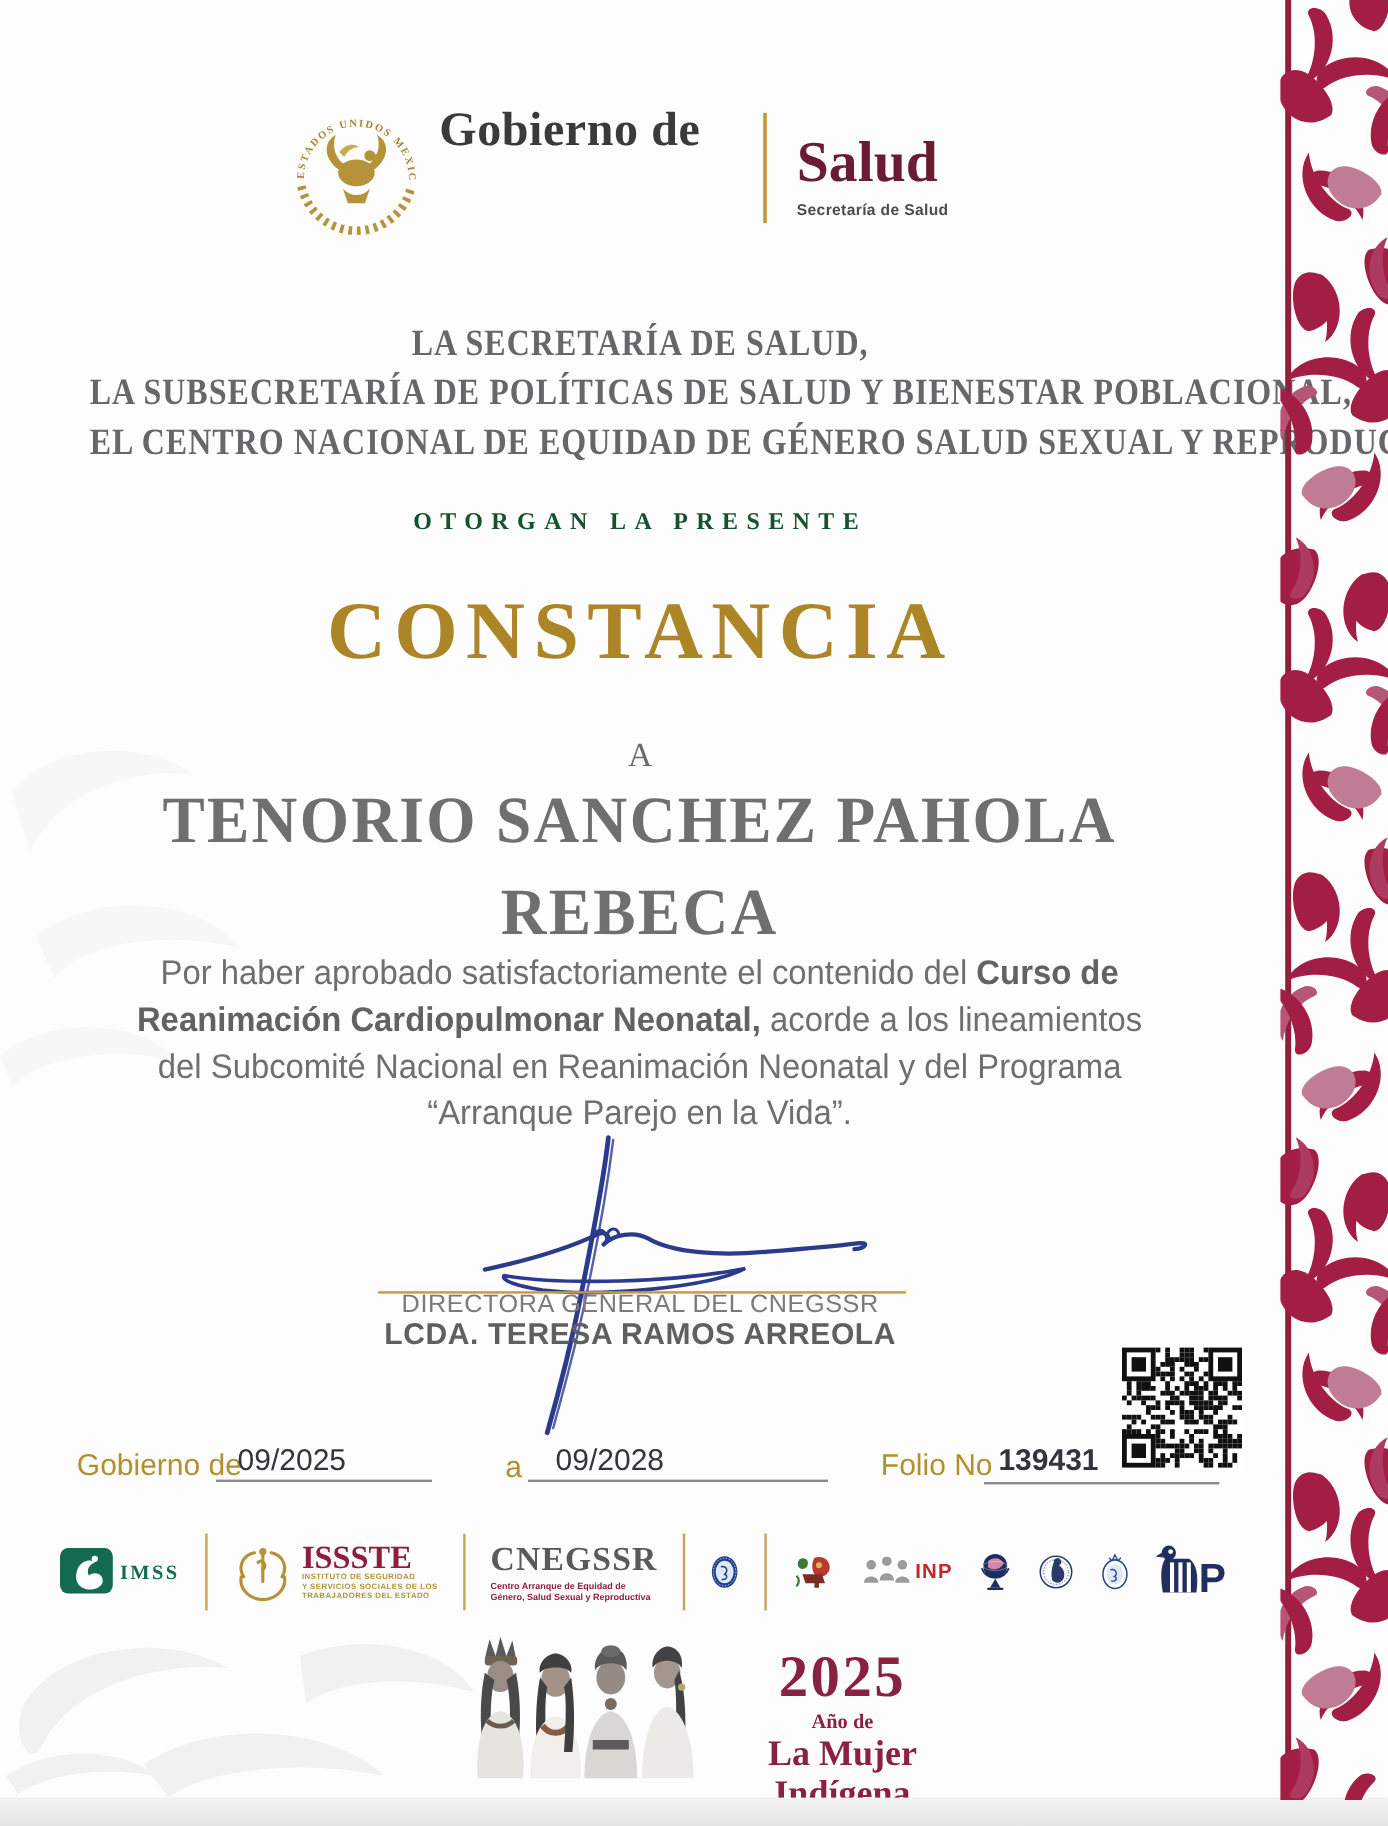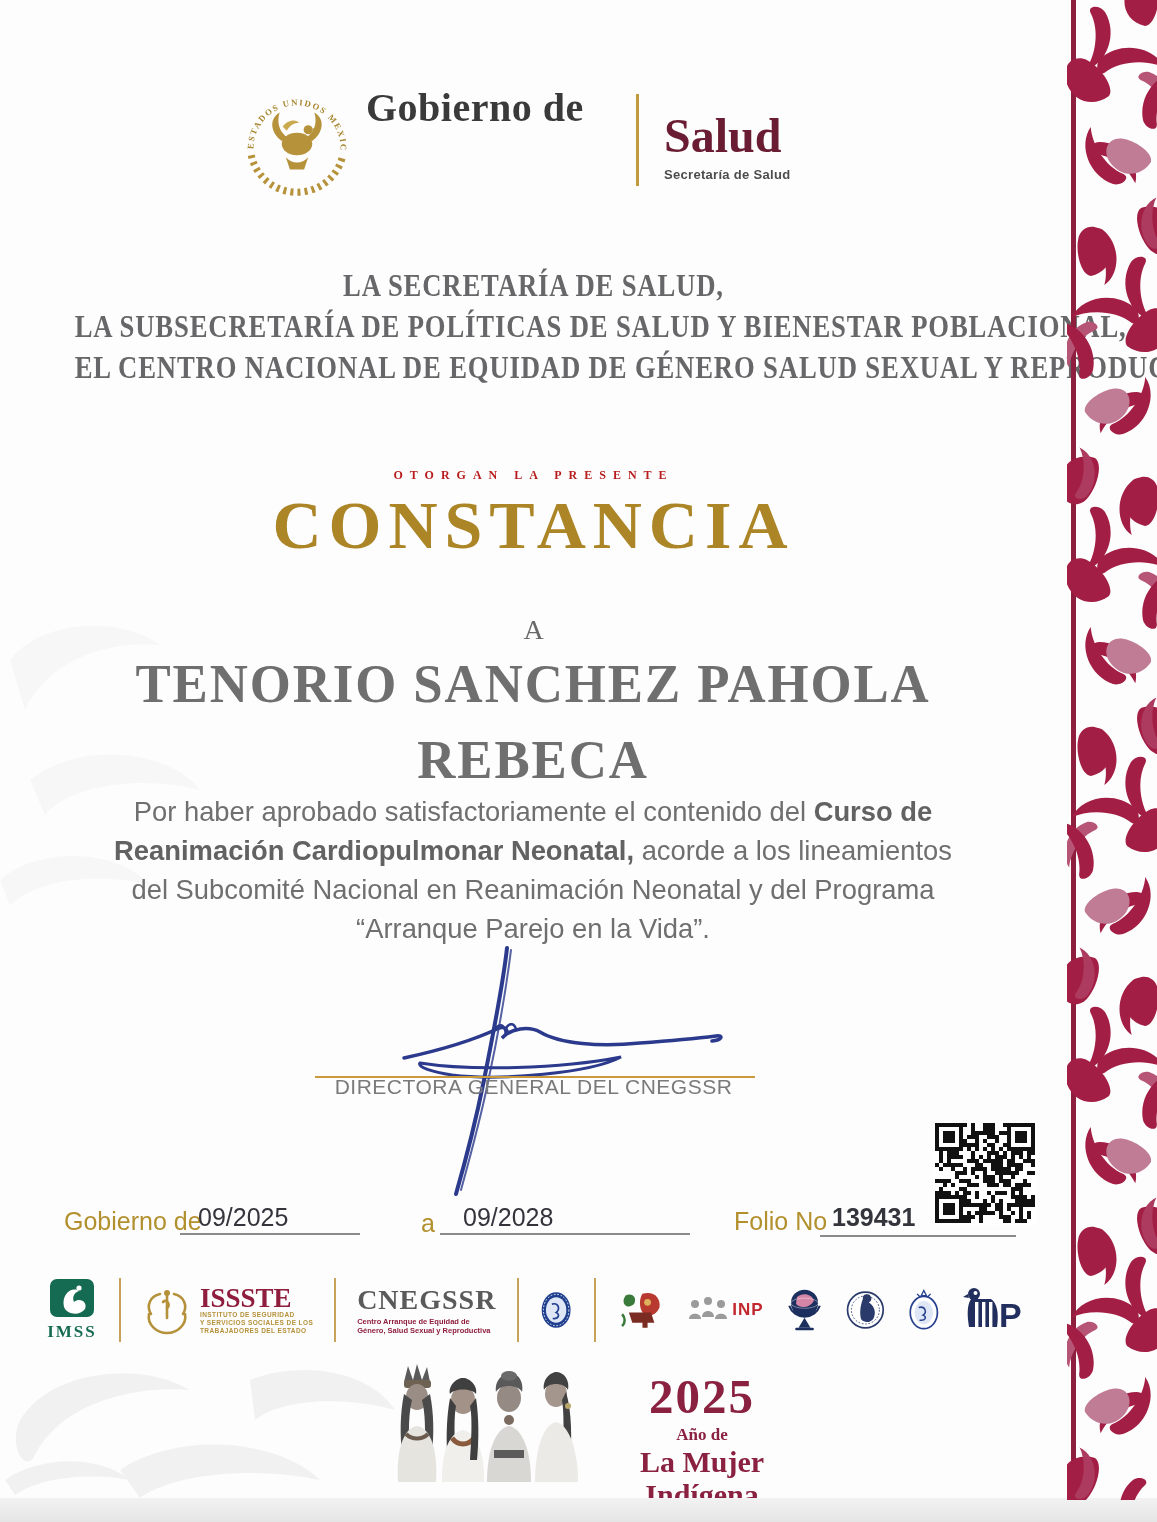--- a/index.html
+++ b/index.html
@@ -22,21 +22,21 @@
   .brand-divider{left:636px; top:94px; width:3px; height:92px; background:#bf9a3f;}
   .brand-salud{left:664px; top:112px; line-height:1;}
   .brand-salud .l1{font-size:48px; font-weight:700; color:#691c32;}
   .brand-salud .l2{font-size:13px; font-weight:700; color:#4c4c4c; margin-top:8px; letter-spacing:.3px;}
 
   
   .issuer{color:#67676a; font-weight:600; letter-spacing:1px; white-space:nowrap;}
   .issuer1{top:268px; font-size:31px;}
   .issuer2{top:309px; font-size:31px;}
   .issuer3{top:350px; font-size:31px;}
-  .grant-line{top:424px; font-size:12px; letter-spacing:7px; color:#b91c1c; font-weight:600;margin-top:44px;}
+  .grant-line{top:424px; font-size:20px; letter-spacing:7px; color:#14532d; font-weight:600;}
 
   .cert-title{top:486px; font-size:68px; font-weight:800; letter-spacing:7px; color:#ab8526;}
   .to-label{top:614px; font-size:28px; color:#6a6a6a;}
   .recipient{top:646px; left:43px; width:980px; font-size:55px; line-height:76px;
              font-weight:600; color:#6f6f6f; letter-spacing:2px; text-align:center;}
   .body-par{top:792px; left:93px; width:880px; font-size:28.5px; line-height:39px;
             color:#6f6f6f; text-align:center;}
   .body-par strong{color:#626262;}
 
   
@@ -145,20 +145,21 @@
   <svg class="abs" style="left:380px;top:935px" width="360" height="270" viewBox="380 935 360 270">
     <g fill="none" stroke="#2b3a8c" stroke-linecap="round">
       <path d="M507,948 C503,985 492,1040 484,1080 C478,1110 468,1152 456,1194" stroke-width="4"></path>
       <path d="M511,950 C506,990 496,1045 488,1082 C482,1112 472,1150 461,1190" stroke-width="2" opacity=".8"></path>
       <path d="M404,1058 C450,1048 478,1038 497,1029 C506,1025 511,1031 502,1038 C511,1028 529,1026 540,1032 C560,1044 600,1047 640,1043 C668,1041 700,1038 716,1036 C724,1035 722,1040 712,1041" stroke-width="3.5"></path>
       <path d="M420,1063 C470,1071 560,1069 621,1057 C591,1073 500,1081 452,1075 C432,1072 417,1067 420,1063" stroke-width="3"></path>
       <path d="M492,1032 C497,1024 503,1023 505,1030 C508,1023 514,1022 516,1029" stroke-width="2.5"></path>
     </g>
   </svg>
   <div class="abs sig-line"></div>
+  <div class="abs center sans signer-name">LCDA. TERESA RAMOS ARREOLA</div>
   <div class="abs center sans signer-role">DIRECTORA GENERAL DEL CNEGSSR</div>
 
   <div class="abs qr-box">
     <svg width="104" height="104" viewBox="0 0 104 104">
         <g id="qrm" transform="translate(2,2)">
           <rect x="28" y="0" width="4" height="4" fill="#111"></rect>
           <rect x="36" y="0" width="4" height="4" fill="#111"></rect>
           <rect x="48" y="0" width="4" height="4" fill="#111"></rect>
           <rect x="52" y="0" width="4" height="4" fill="#111"></rect>
           <rect x="56" y="0" width="4" height="4" fill="#111"></rect>
@@ -425,21 +426,21 @@
   <div class="abs sans v-label" style="left:421px;top:1209px">a</div>
   <div class="abs sans v-value" style="left:463px;top:1203px">09/2028</div>
   <div class="abs v-underline" style="left:440px;top:1233px;width:250px"></div>
 
   <div class="abs sans v-label" style="left:734px;top:1207px">Folio No</div>
   <div class="abs sans v-value" style="left:832px;top:1203px;font-weight:700">139431</div>
   <div class="abs v-underline" style="left:820px;top:1235px;width:196px"></div>
 
   <div class="abs logo-row">
 
-    <div class="logo-item" style="flex-direction:column;gap:2px">
+    <div class="logo-item" style="flex-direction:row;gap:2px">
       <svg width="52" height="40" viewBox="0 0 52 40">
         <rect x="4" y="0" width="44" height="38" rx="7" fill="#156b51"></rect>
         <path d="M18,28 C15,15 26,7 33,12 C28,14 26,18 28,23 C34,18 42,23 39,30 C34,37 21,36 18,28 Z" fill="#ffffff"></path>
         <circle cx="33" cy="9" r="2.6" fill="#ffffff"></circle>
       </svg>
       <div class="imss-label">IMSS</div>
     </div>
 
     <div class="logo-sep"></div>
 

